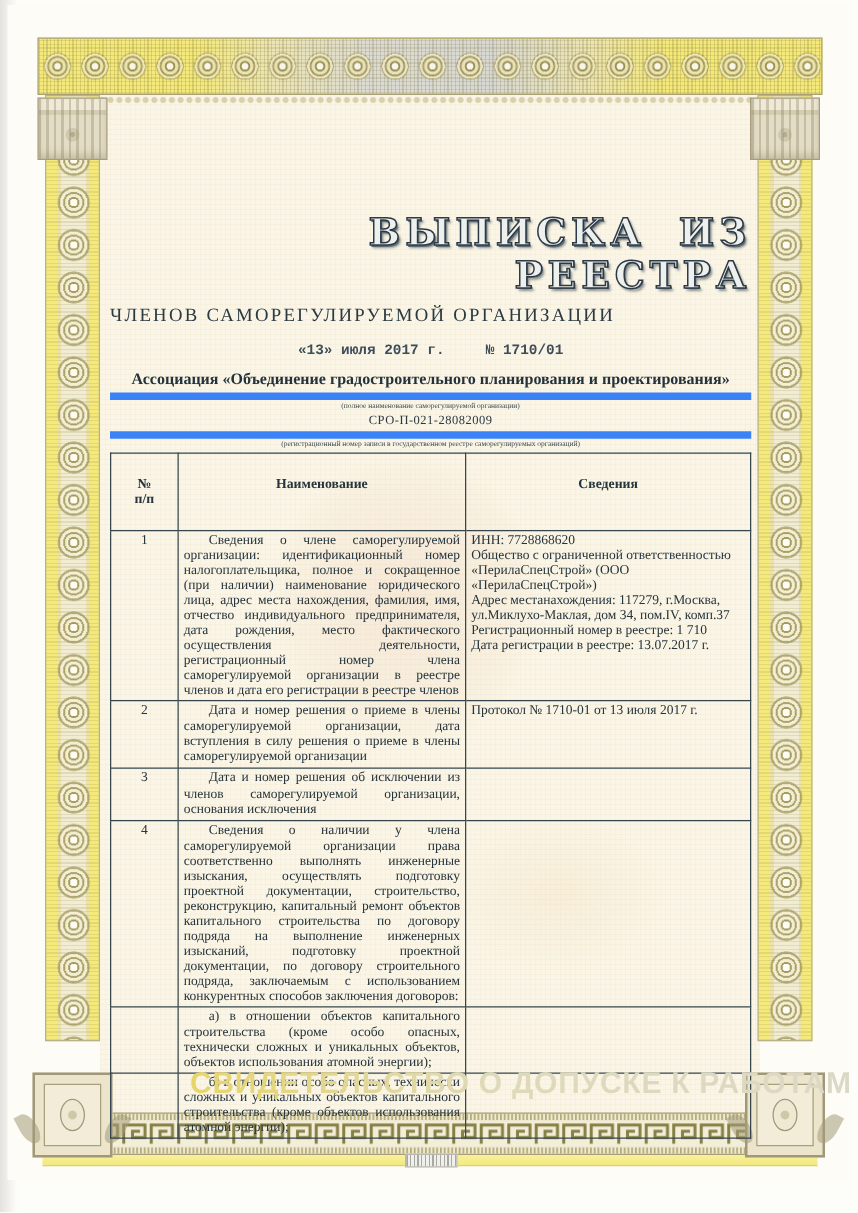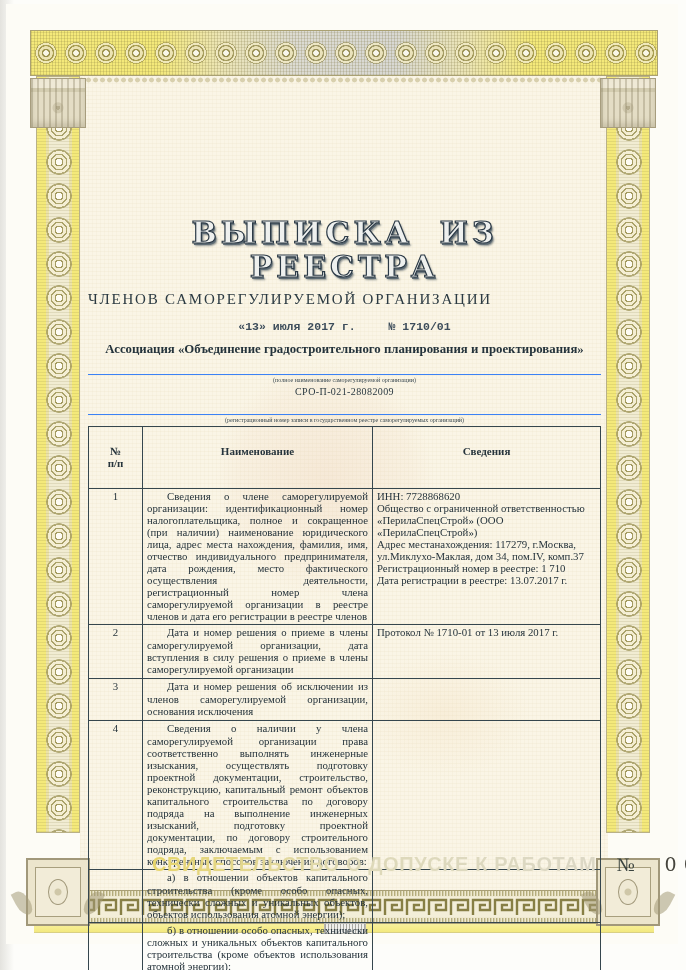--- a/index.html
+++ b/index.html
@@ -75,50 +75,50 @@
         border-radius:0 60% 45% 60%;top:30px;}
   .leaf-l{left:-12px;transform:rotate(-28deg);}
   .leaf-r{right:-12px;transform:rotate(28deg) scaleX(-1);}
   .microprint{position:absolute;left:324px;top:923px;width:40px;height:9px;
         background:#efefec;border:1px solid #b9b8b2;
         background-image:repeating-linear-gradient(90deg,#a8a7a0 0 1px,transparent 1px 3px);z-index:4;}
 
   
   .doc-body{position:absolute;left:88px;top:170px;width:513px;color:#27363e;z-index:5;}
   .title{font-family:"DejaVu Serif",serif;font-weight:bold;font-size:30px;line-height:34px;
-        text-align:center;letter-spacing:4px;word-spacing:12px;
+        text-align:right;letter-spacing:4px;word-spacing:12px;
         color:#eef0ee;-webkit-text-stroke:1.2px #2c3a46;
         text-shadow:1px 1.5px 0 #5d6b74,2px 2.5px 2px rgba(44,58,70,.55);
-        margin-bottom:7px;margin-top:46px;}
+        margin-bottom:7px;}
   @supports not (-webkit-text-stroke:1px #000){.title{color:#2c3a46;text-shadow:none;}}
   .subtitle{font-size:15px;letter-spacing:1.8px;text-align:left;color:#2b3a42;margin-bottom:12px;}
   .dateline{font-family:Liberation Mono, monospace;font-weight:bold;font-size:11.5px;
         color:#3d4d5b;text-align:center;margin-bottom:9px;}
   .dateline .num{margin-left:26px;}
   .sig-group{margin-bottom:2px;}
-  .u-line{border-bottom:1px solid #3b82f6;text-align:center;padding-bottom:17px;}
+  .u-line{border-bottom:6px solid #3b82f6;text-align:center;padding-bottom:3px;}
   .org-name{font-weight:bold;font-size:12.8px;color:#24333b;}
   .address{font-weight:bold;font-size:11.3px;color:#2a3941;}
   .sro{font-size:10px;color:#2a3941;letter-spacing:.4px;}
   .caption{font-size:6px;line-height:8px;text-align:center;color:#3a4950;margin:1px 0 2px;}
 
   table.reg{width:100%;border-collapse:collapse;table-layout:fixed;margin-top:1px;
         font-size:10.8px;line-height:1.12;color:#26343c;}
   table.reg col.cn{width:54px;} table.reg col.cm{width:230px;}
   table.reg th,table.reg td{border:1.5px solid #35464e;vertical-align:top;padding:1px 4px 2px;}
   table.reg thead th{text-align:center;font-weight:bold;font-size:11px;padding:18px;}
   td.c-num{text-align:center;padding-top:2px;}
   .name-p{text-align:justify;text-indent:20px;margin:0;}
   .info-p{margin:0 0 0 0;}
   tr.r1 td{height:114px;} tr.r2 td{height:50px;} tr.r3 td{height:38px;}
   tr.r4 td{height:130px;} tr.r5 td{height:45px;} tr.r6 td{height:45px;} tr.r7 td{height:24px;}
 
   .footer-line{position:absolute;left:88px;top:853px;width:516px;display:flex;
         align-items:baseline;z-index:6;}
-  .ghost{font-family:"Liberation Sans",sans-serif;font-weight:bold;font-size:20px;
+  .ghost{font-family:"Liberation Sans",sans-serif;font-weight:bold;font-size:24px;
         letter-spacing:.6px;margin-left:64px;white-space:nowrap;
         background:linear-gradient(90deg,#e7d56a,#ded9b8 45%,#dcd8c6);
         -webkit-background-clip:text;background-clip:text;color:transparent;}
   @supports not (background-clip:text){.ghost{color:#ded9b0;background:none;}}
   .num-sign{font-size:19px;color:#3a433f;margin-left:20px;}
   .serial{font-family:"DejaVu Serif",serif;font-size:19px;letter-spacing:7px;
         color:#45443c;margin-left:30px;}
 </style>
 </head>
 <body>

